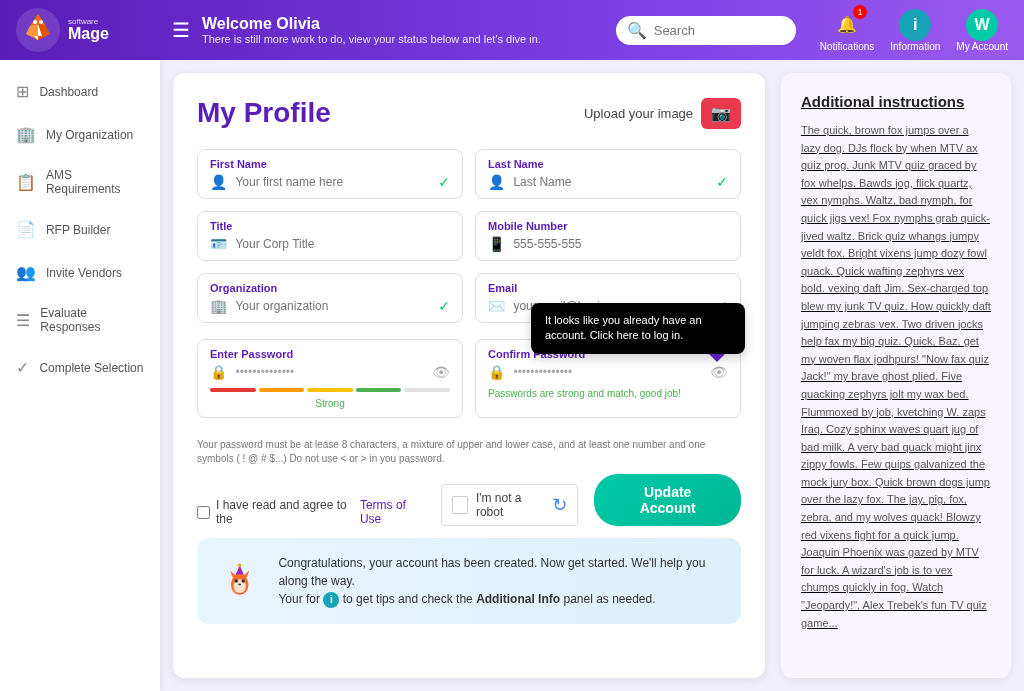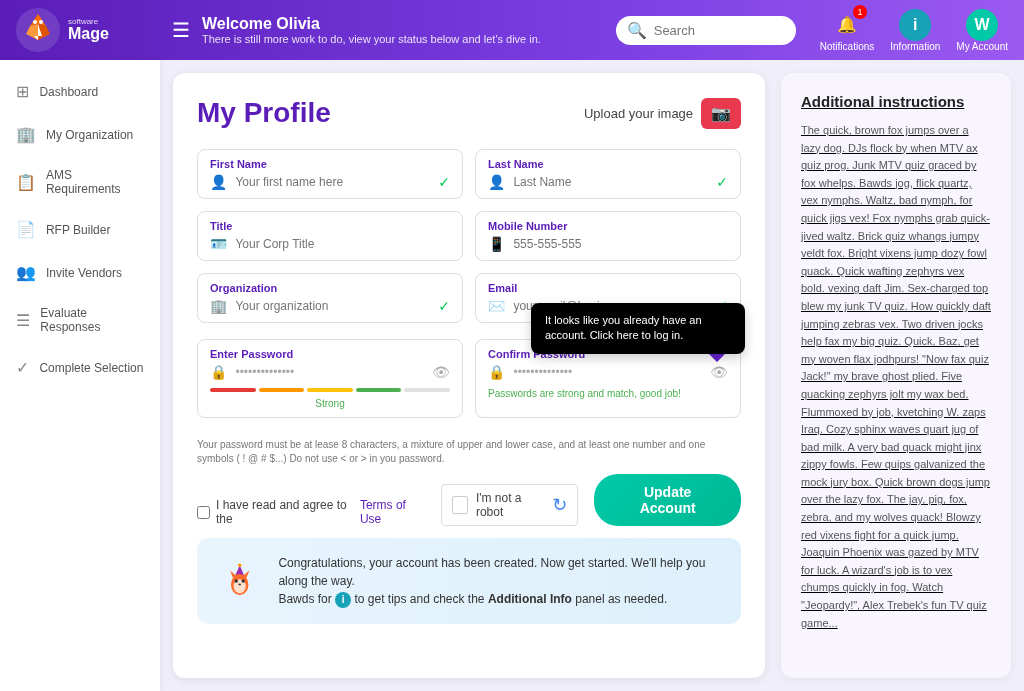--- a/index.html
+++ b/index.html
@@ -590,21 +590,21 @@
           <polygon points="18,22 15,14 22,20" fill="#ff6b2b"></polygon>
           <polygon points="34,22 37,14 30,20" fill="#ff6b2b"></polygon>
 
           <circle cx="22" cy="26" r="2" fill="#333"></circle>
           <circle cx="30" cy="26" r="2" fill="#333"></circle>
 
           <ellipse cx="26" cy="30" rx="1.5" ry="1" fill="#333"></ellipse>
         </svg>
         <div class="congrats-text">
           <span>Congratulations, your account has been created. Now get started. We'll help you along the way.</span><br>
-          <span>Bawds for</span>
+          <span>Your for</span>
           <span class="info-dot">i</span>
           <span>to get tips and check the</span>
           <strong>Additional Info</strong>
           <span>panel as needed.</span>
         </div>
       </div>
     </div>
 
     <div class="additional-panel">
       <h3>Additional instructions</h3>

